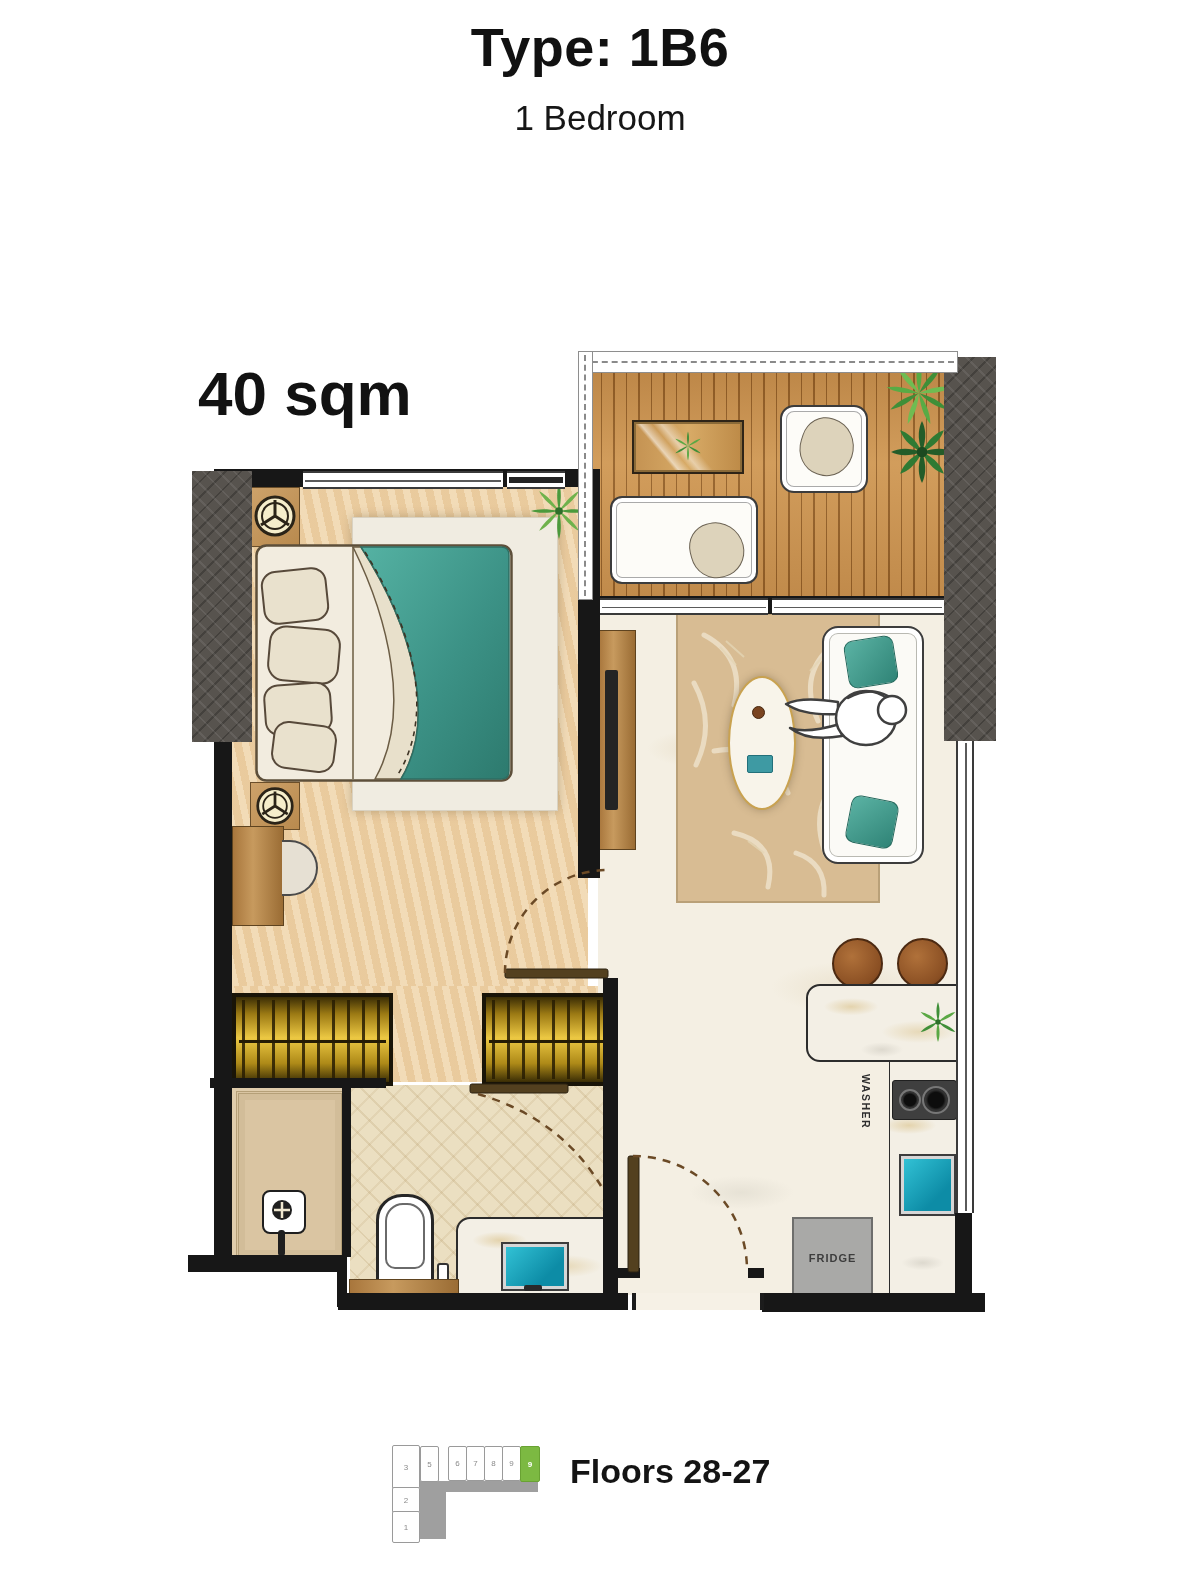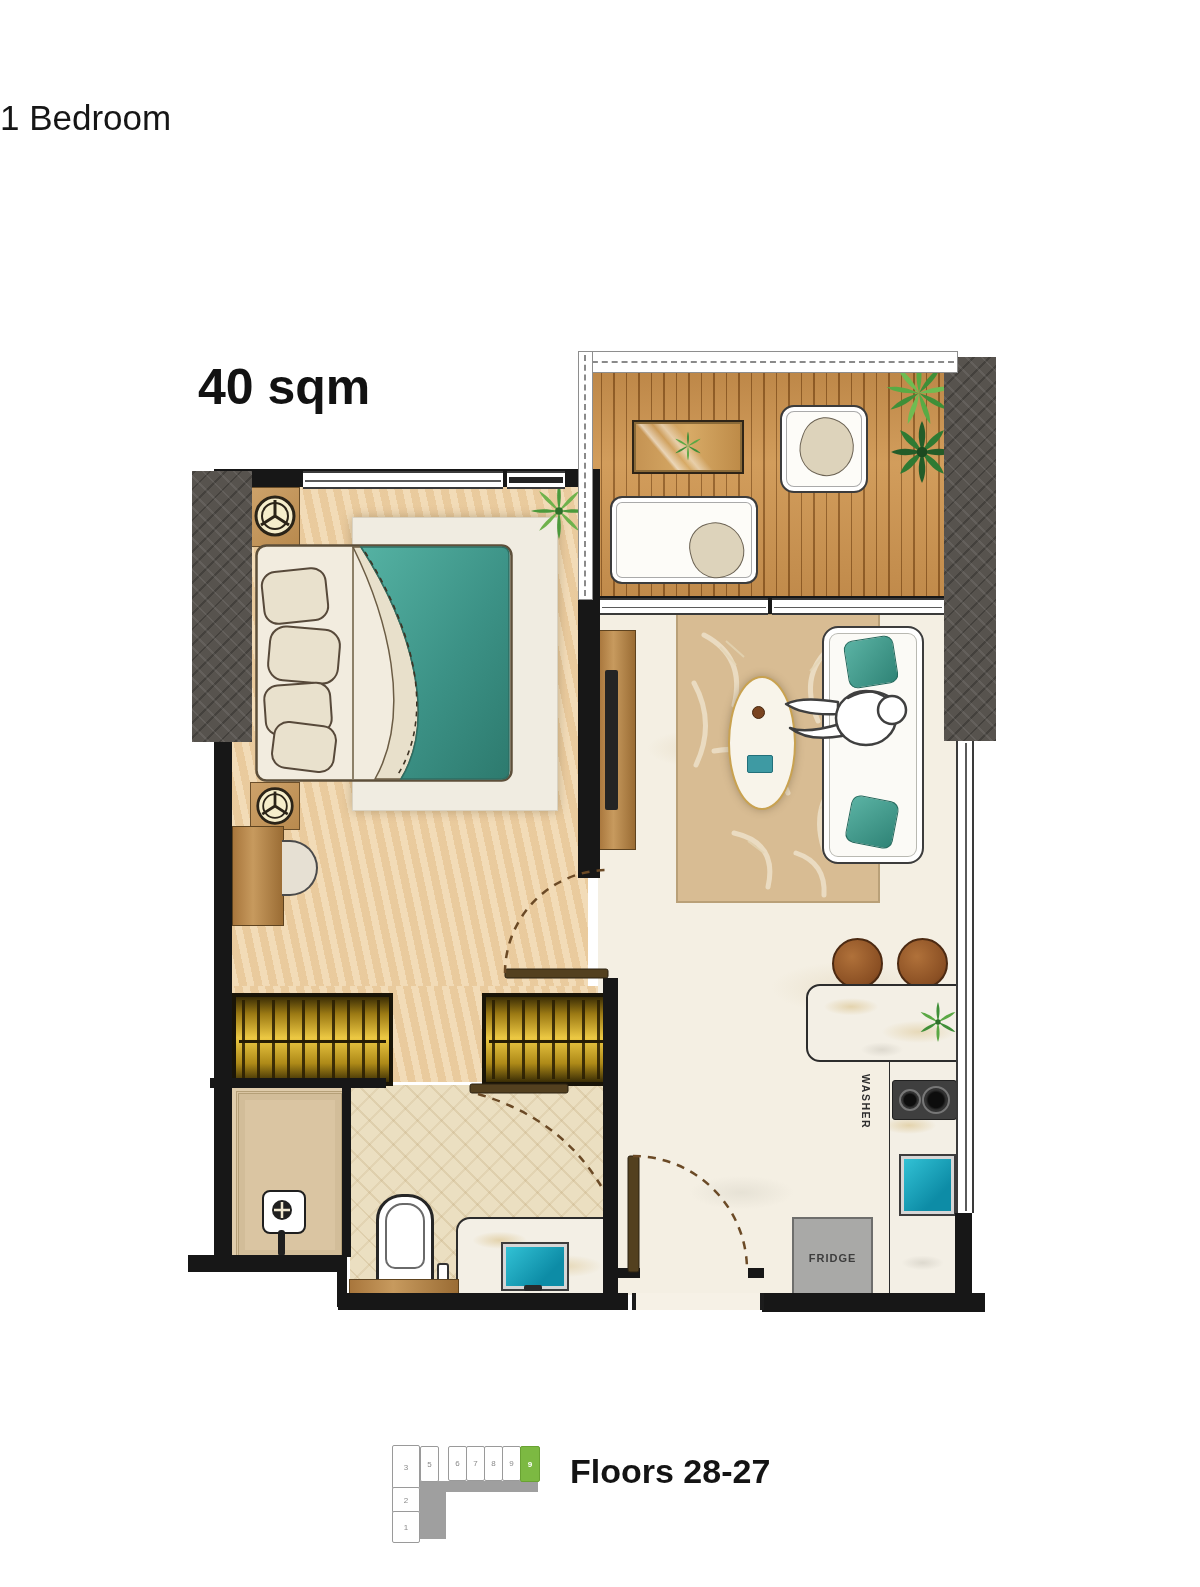--- a/index.html
+++ b/index.html
@@ -2,22 +2,22 @@
 <html><head>
 <meta charset="utf-8">
 <style>
   html,body{margin:0;padding:0;background:#fff;}
   body{font-family:"Liberation Sans", sans-serif;}
   #canvas{position:relative;width:1200px;height:1587px;background:#fff;overflow:hidden;}
   .abs{position:absolute;}
 
   
   .title{left:0;right:0;top:16px;text-align:center;font-size:54px;font-weight:700;color:#111;letter-spacing:.5px;}
-  .subtitle{left:0;right:0;top:98px;text-align:left;font-size:35px;font-weight:500;color:#161616;}
-  .area-label{left:198px;top:358px;font-size:50px;font-weight:700;color:#121212;}
+  .subtitle{left:0;right:0;top:98px;text-align:center;font-size:35px;font-weight:500;color:#161616;}
+  .area-label{left:198px;top:358px;font-size:62px;font-weight:700;color:#121212;}
   .floors-label{left:570px;top:1452px;font-size:34px;font-weight:600;color:#141414;}
 
   
   .floor{position:absolute;}
   .floor-bedroom,.floor-dressing{
     background-color:#edd1a6;
     background-image:repeating-linear-gradient(78deg,rgba(255,243,222,.30) 0 7px,rgba(221,180,126,.22) 7px 15px);
   }
   .floor-balcony{
     background-color:#cd9654;
@@ -102,20 +102,21 @@
   .kp-corridor{position:absolute;background:#9f9f9f;z-index:10;}
 
   svg{display:block;}
   .z60{z-index:60;}
 </style>
 </head>
 <body>
 
 <div id="canvas">
 
+  <div class="abs title">Type: 1B6</div>
   <div class="abs subtitle">1 Bedroom</div>
   <div class="abs area-label">40 sqm</div>
 
   <div class="floor floor-bedroom" style="left:232px;top:486px;width:356px;height:500px;"></div>
   <div class="floor floor-dressing" style="left:232px;top:986px;width:373px;height:96px;"></div>
   <div class="floor floor-balcony" style="left:588px;top:373px;width:357px;height:225px;"></div>
   <div class="floor floor-living" style="left:598px;top:612px;width:359px;height:683px;"></div>
   <div class="floor floor-bath" style="left:350px;top:1085px;width:255px;height:210px;"></div>
   <div class="floor floor-shower" style="left:228px;top:1085px;width:122px;height:172px;"></div>
 

